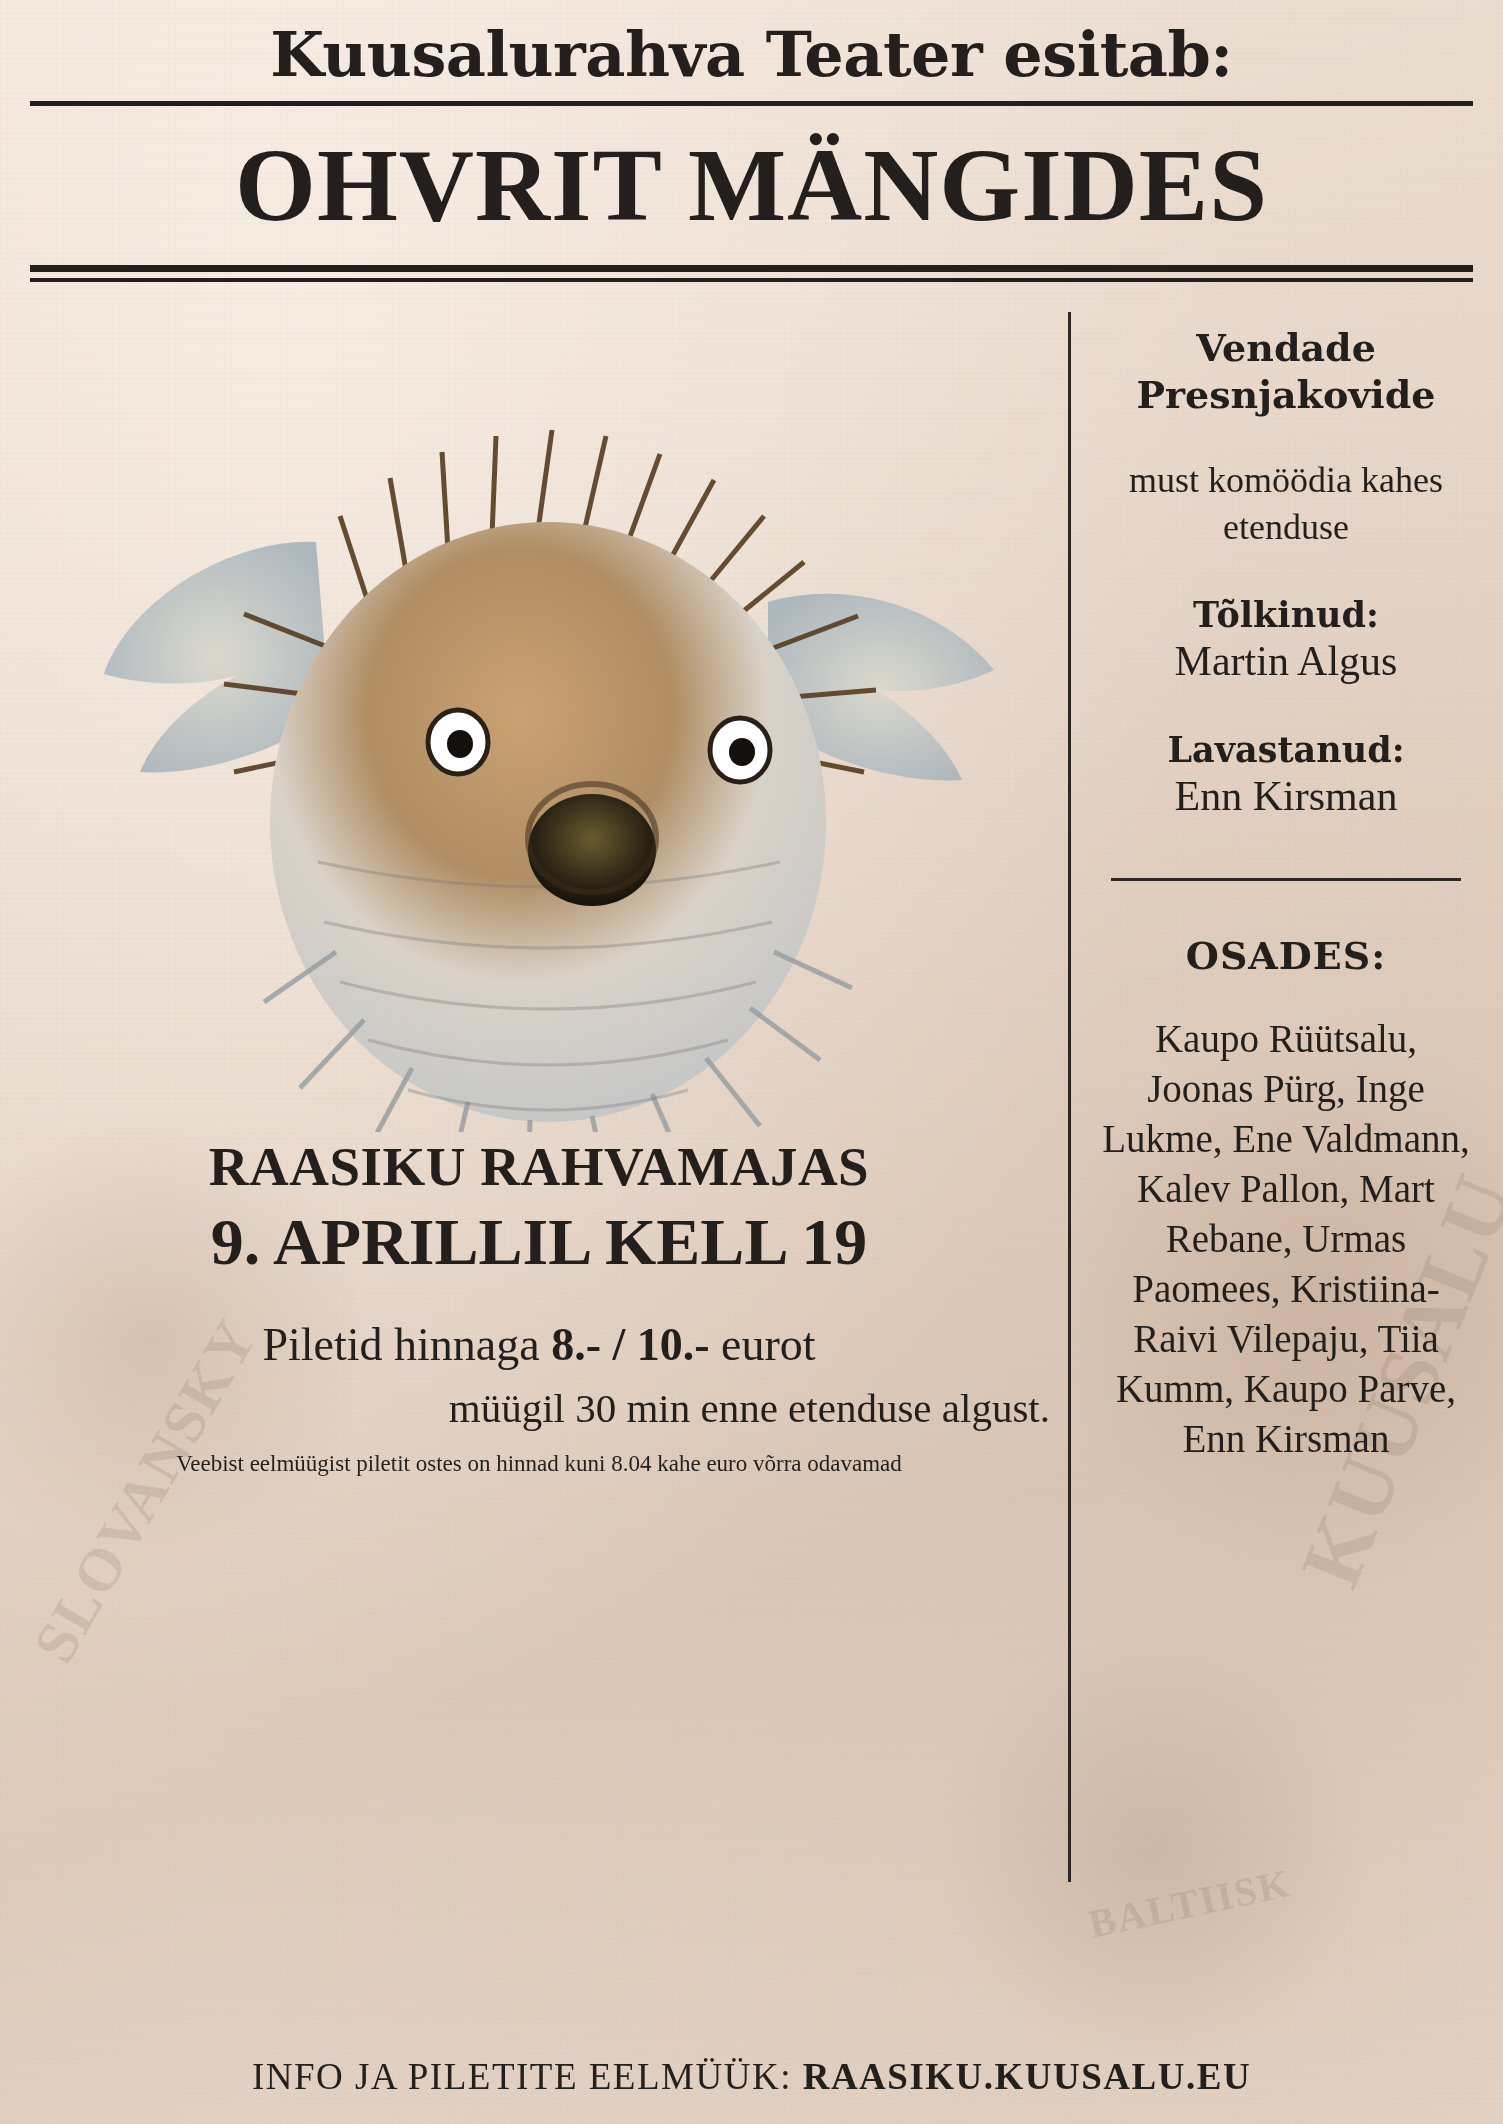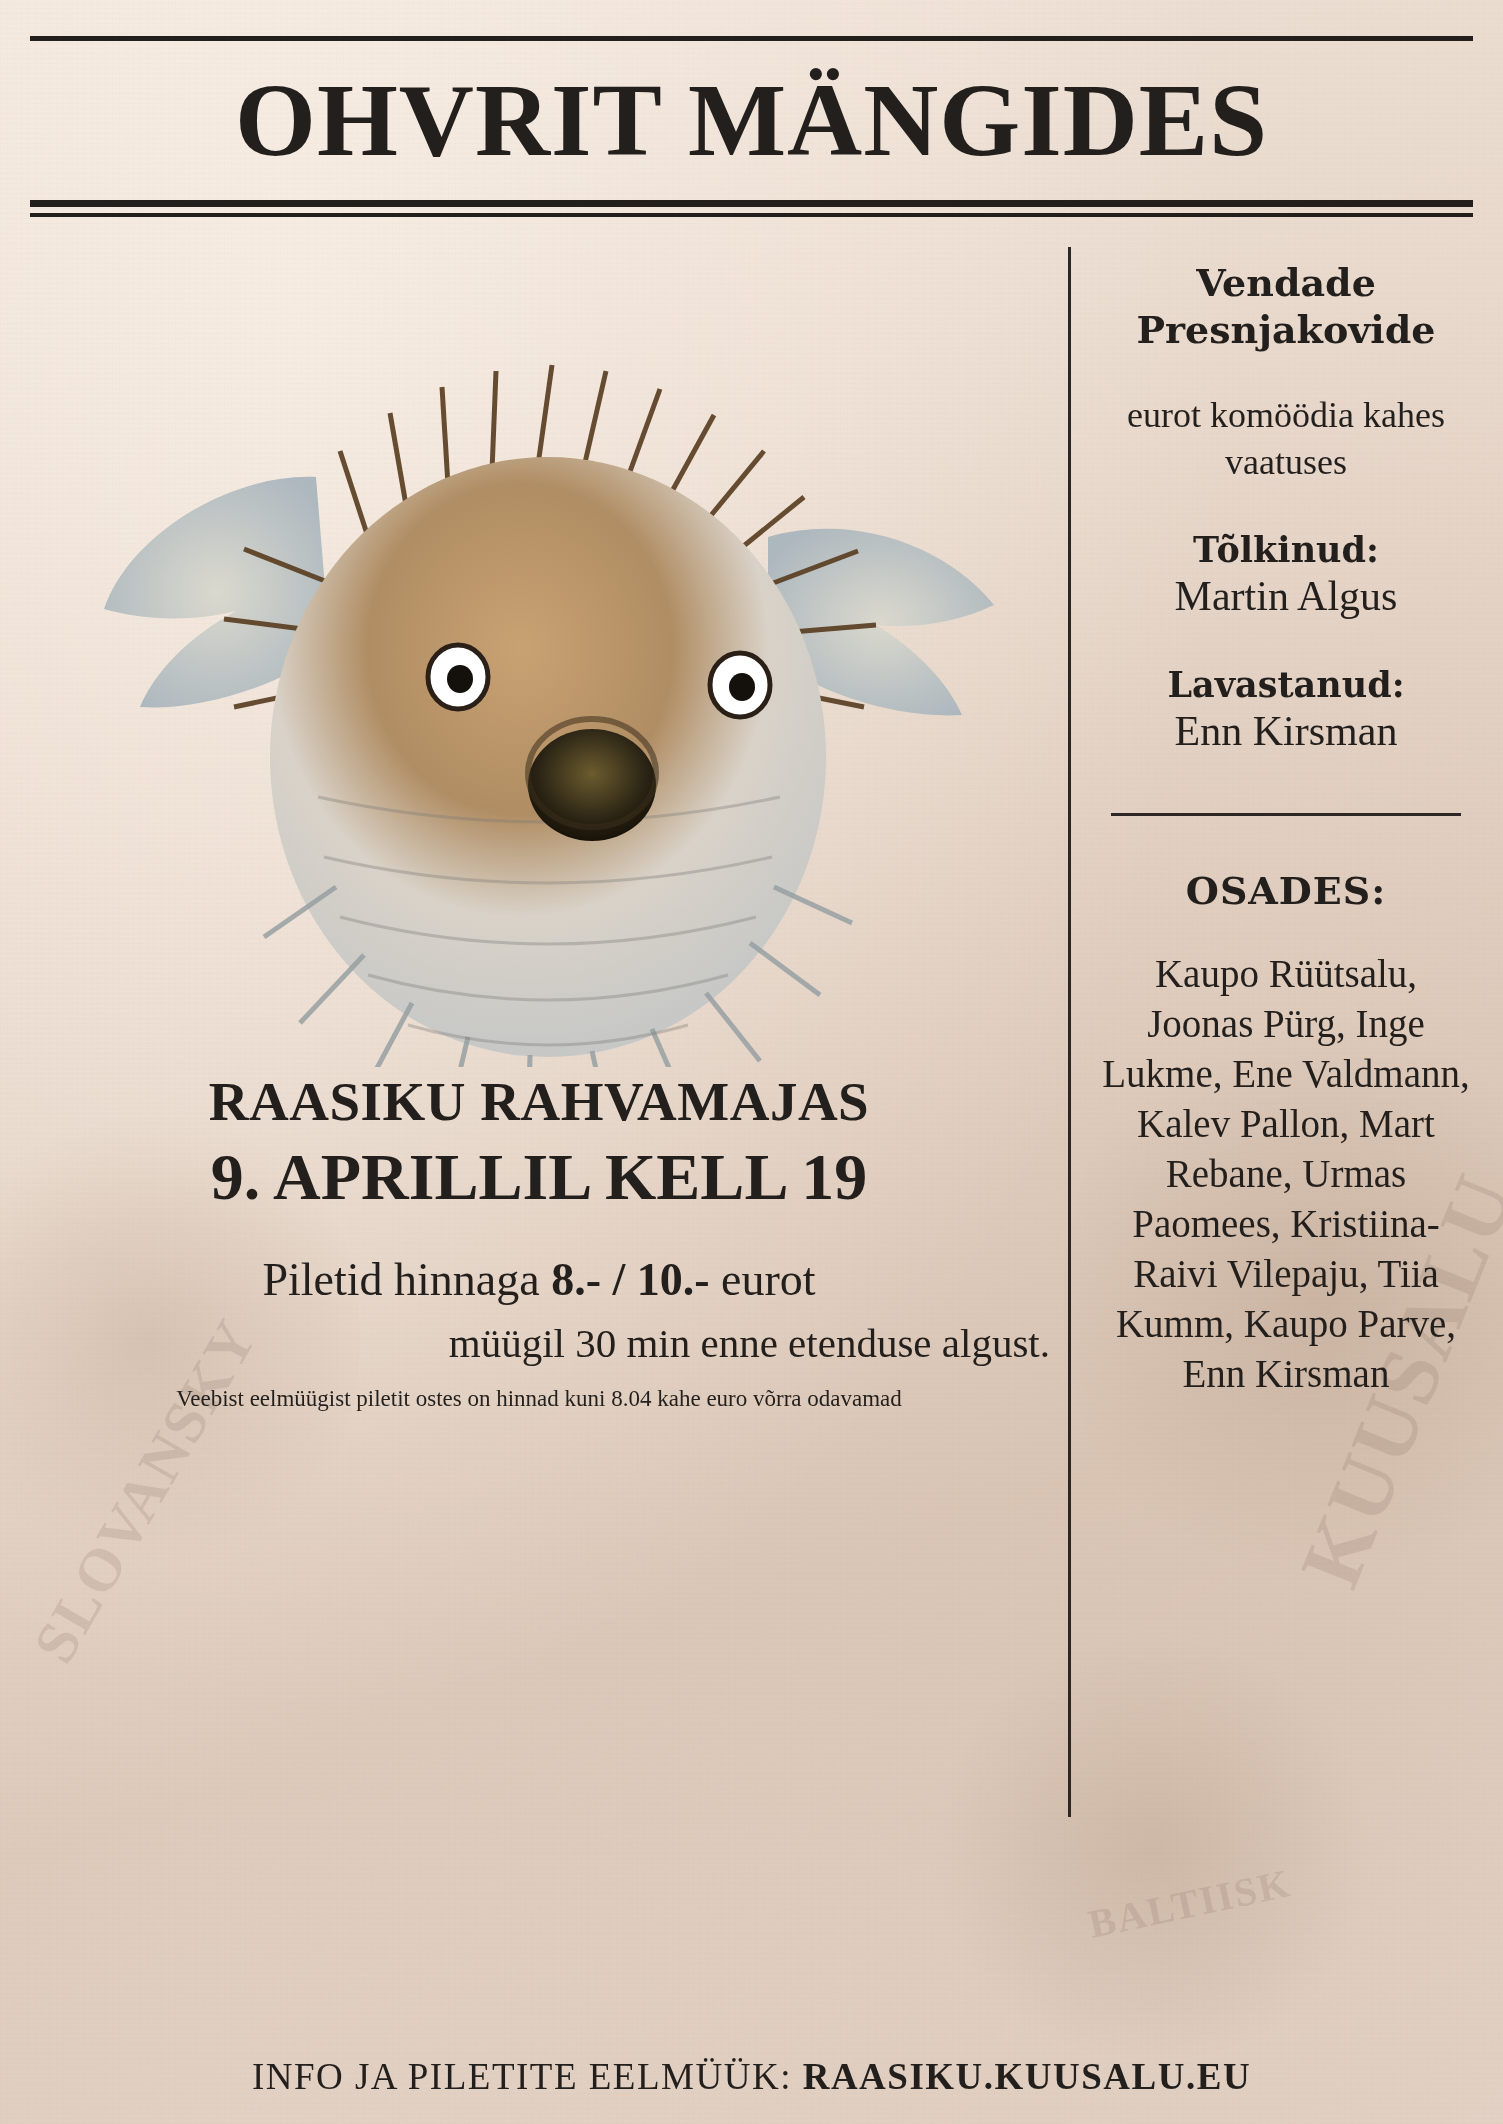--- a/index.html
+++ b/index.html
@@ -230,20 +230,21 @@
 <div class="poster">
   <div class="texture"></div>
   <div class="blotch b1"></div>
   <div class="blotch b2"></div>
   <div class="blotch b3"></div>
   <div class="ghost-text g1">KUUSALU</div>
   <div class="ghost-text g2">SLOVANSKY</div>
   <div class="ghost-text g3">BALTIISK</div>
 
   <div class="header">
+    <div class="presents">Kuusalurahva Teater esitab:</div>
     <div class="rule-thin"></div>
     <div class="title">OHVRIT MÄNGIDES</div>
     <div class="rule-double"></div>
   </div>
 
   <div class="body">
 
     <div class="col-left">
 
       <div class="fish-wrap">
@@ -329,21 +330,21 @@
         <span>Piletid hinnaga </span><b>8.- / 10.-</b><span> eurot</span>
       </div>
       <div class="price-sub">müügil 30 min enne etenduse algust.</div>
       <div class="fineprint">Veebist eelmüügist piletit ostes on hinnad kuni 8.04 kahe euro võrra odavamad</div>
     </div>
 
     <div class="divider"></div>
 
     <div class="col-right">
       <div class="company">Vendade Presnjakovide</div>
-      <div class="genre">eurot komöödia kahes vaatuses</div>
+      <div class="genre">must komöödia kahes etenduse</div>
 
       <div class="credit-label">Tõlkinud:</div>
       <div class="credit-name">Martin Algus</div>
 
       <div class="credit-label">Lavastanud:</div>
       <div class="credit-name">Enn Kirsman</div>
 
       <div class="right-rule"></div>
 
       <div class="cast-title">OSADES:</div>

